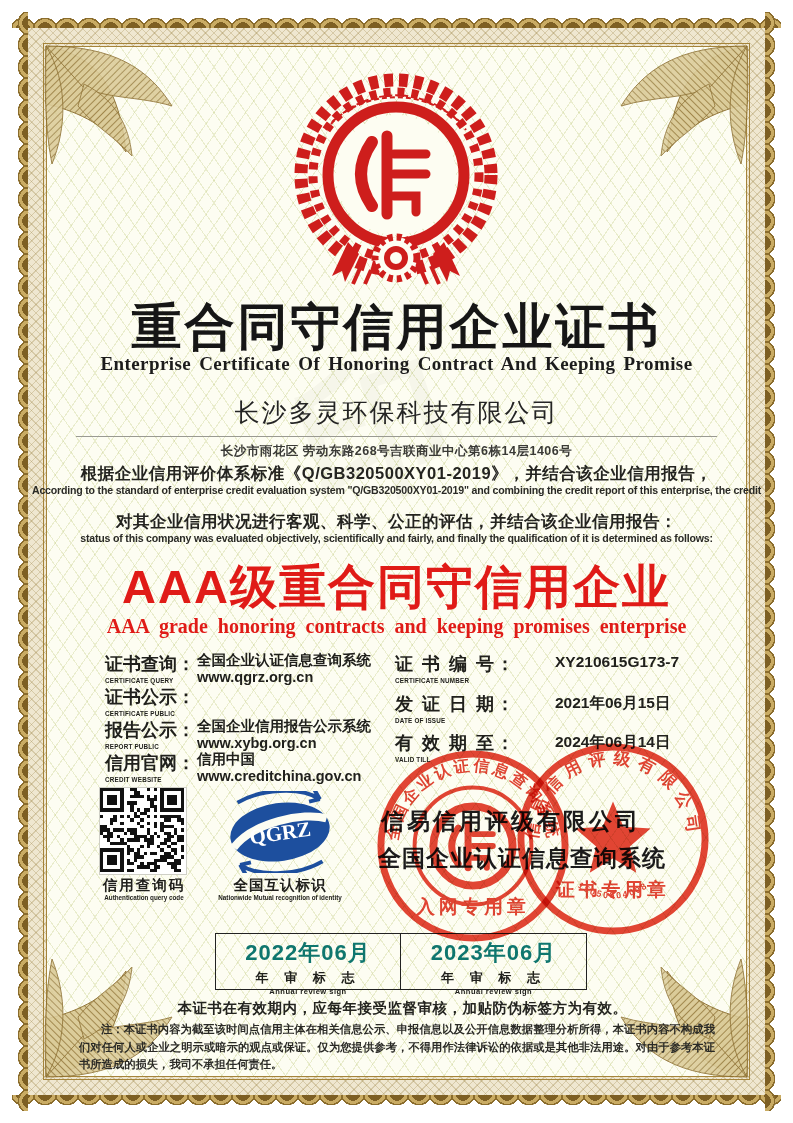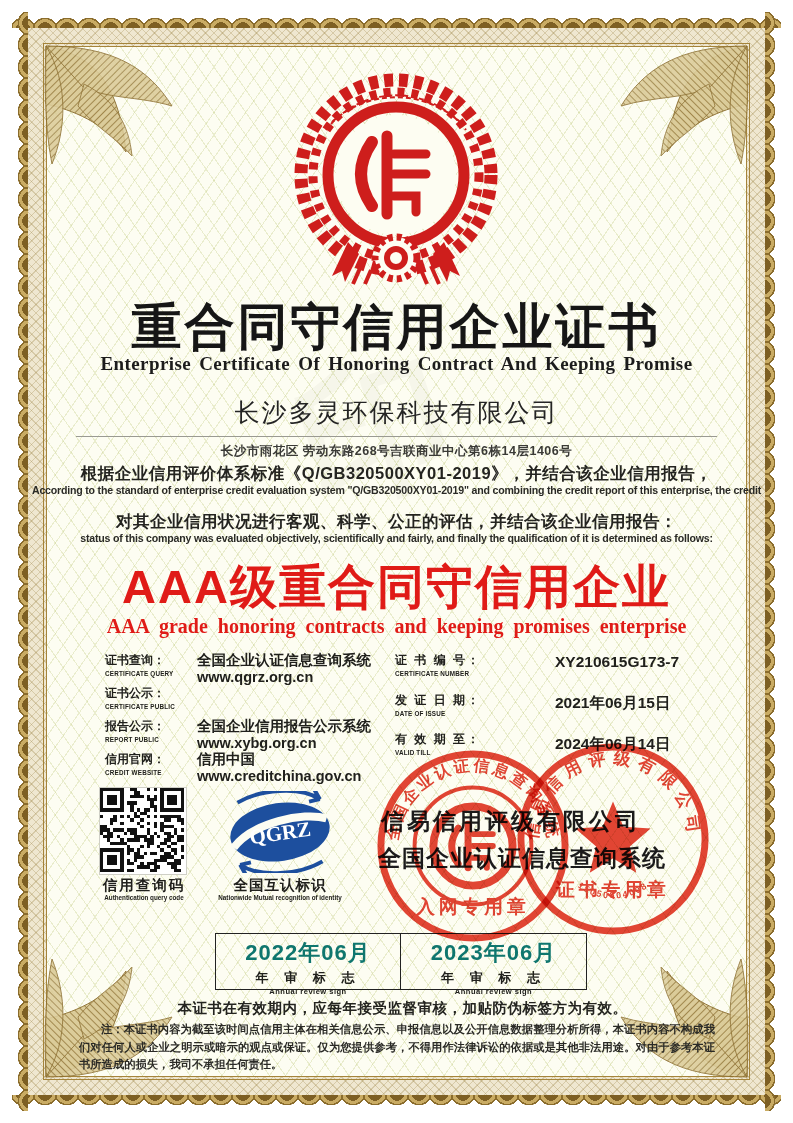--- a/index.html
+++ b/index.html
@@ -52,21 +52,21 @@
   .p-en{font-size:10.6px;font-weight:700;color:#2a2a26;letter-spacing:-.2px;}
   .p1cn{top:463px;} .p1en{top:484px;}
   .p2cn{top:511px;} .p2en{top:532px;}
 
   .grade-cn{top:556px;font-size:47px;font-weight:900;color:#e01b17;letter-spacing:2px;}
   .grade-en{top:615px;font-size:20px;font-weight:700;color:#e01b17;font-family:"Liberation Serif","DejaVu Serif",serif;word-spacing:5px;}
 
   
   .info-row{position:absolute;z-index:6;display:flex;align-items:flex-start;}
   .lbl{width:92px;flex:none;}
-  .lbl .cn{font-size:12px;font-weight:800;color:#20201c;white-space:nowrap;}
+  .lbl .cn{font-size:18px;font-weight:800;color:#20201c;white-space:nowrap;}
   .lbl .en{font-size:6.3px;font-weight:700;color:#20201c;letter-spacing:.2px;margin-top:1px;white-space:nowrap;}
   .val{font-size:14.5px;font-weight:700;color:#20201c;line-height:1.15;white-space:nowrap;}
   .r-lbl{width:160px;}
   .r-lbl .cn{letter-spacing:2px;}
   .r-val{font-size:15.5px;font-weight:600;color:#20201c;padding-top:1px;white-space:nowrap;}
 
   
   .qr-box{left:99px;top:787px;width:86px;height:86px;background:#fff;border:1px solid #cfcfc6;}
   .qr-cap-cn{left:64px;top:876px;width:160px;text-align:center;font-size:14.5px;font-weight:800;color:#20201c;letter-spacing:2px;}
   .qr-cap-en{left:64px;top:894px;width:160px;text-align:center;font-size:6.3px;font-weight:700;color:#20201c;}
@@ -232,21 +232,21 @@
     </div>
     <div class="r-val">XY210615G173-7</div>
   </div>
   <div class="info-row" style="left:395px;top:692px;">
     <div class="lbl r-lbl">
       <div class="cn">发 证 日 期：</div>
       <div class="en">DATE OF ISSUE</div>
     </div>
     <div class="r-val">2021年06月15日</div>
   </div>
-  <div class="info-row" style="left:395px;top:731px;align-items:center;">
+  <div class="info-row" style="left:395px;top:731px;">
     <div class="lbl r-lbl">
       <div class="cn">有 效 期 至：</div>
       <div class="en">VALID TILL</div>
     </div>
     <div class="r-val">2024年06月14日</div>
   </div>
 
   <div class="abs qr-box">
     <svg viewBox="0 0 25 25" width="84" height="84" shape-rendering="crispEdges">
       <rect width="25" height="25" fill="#fff"></rect>

